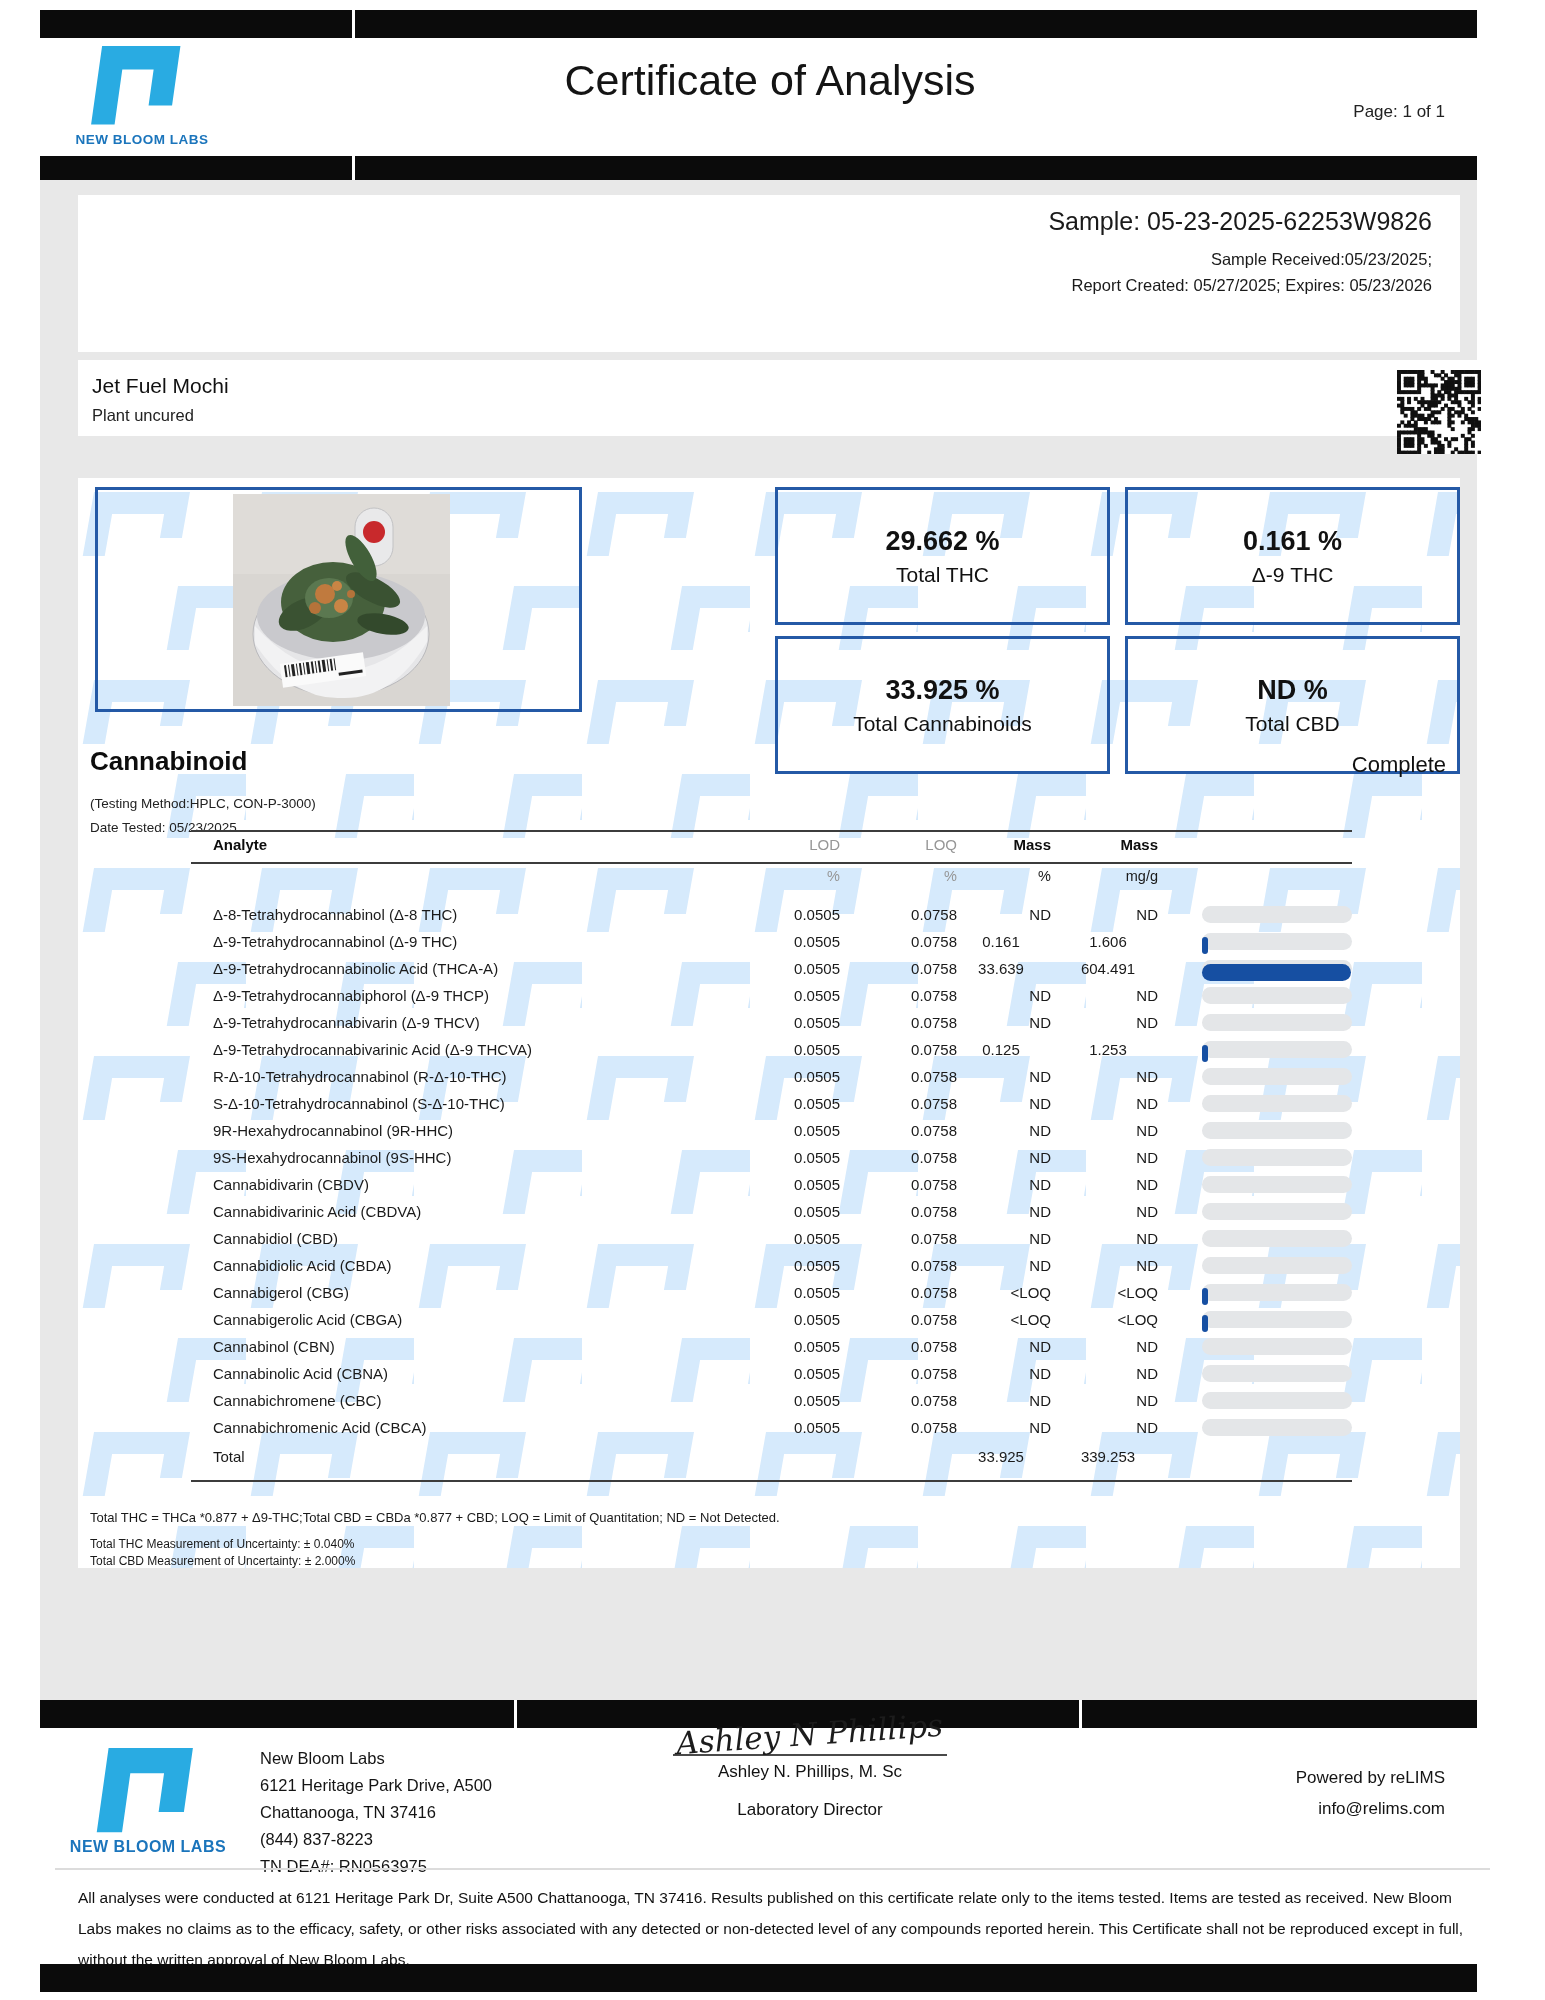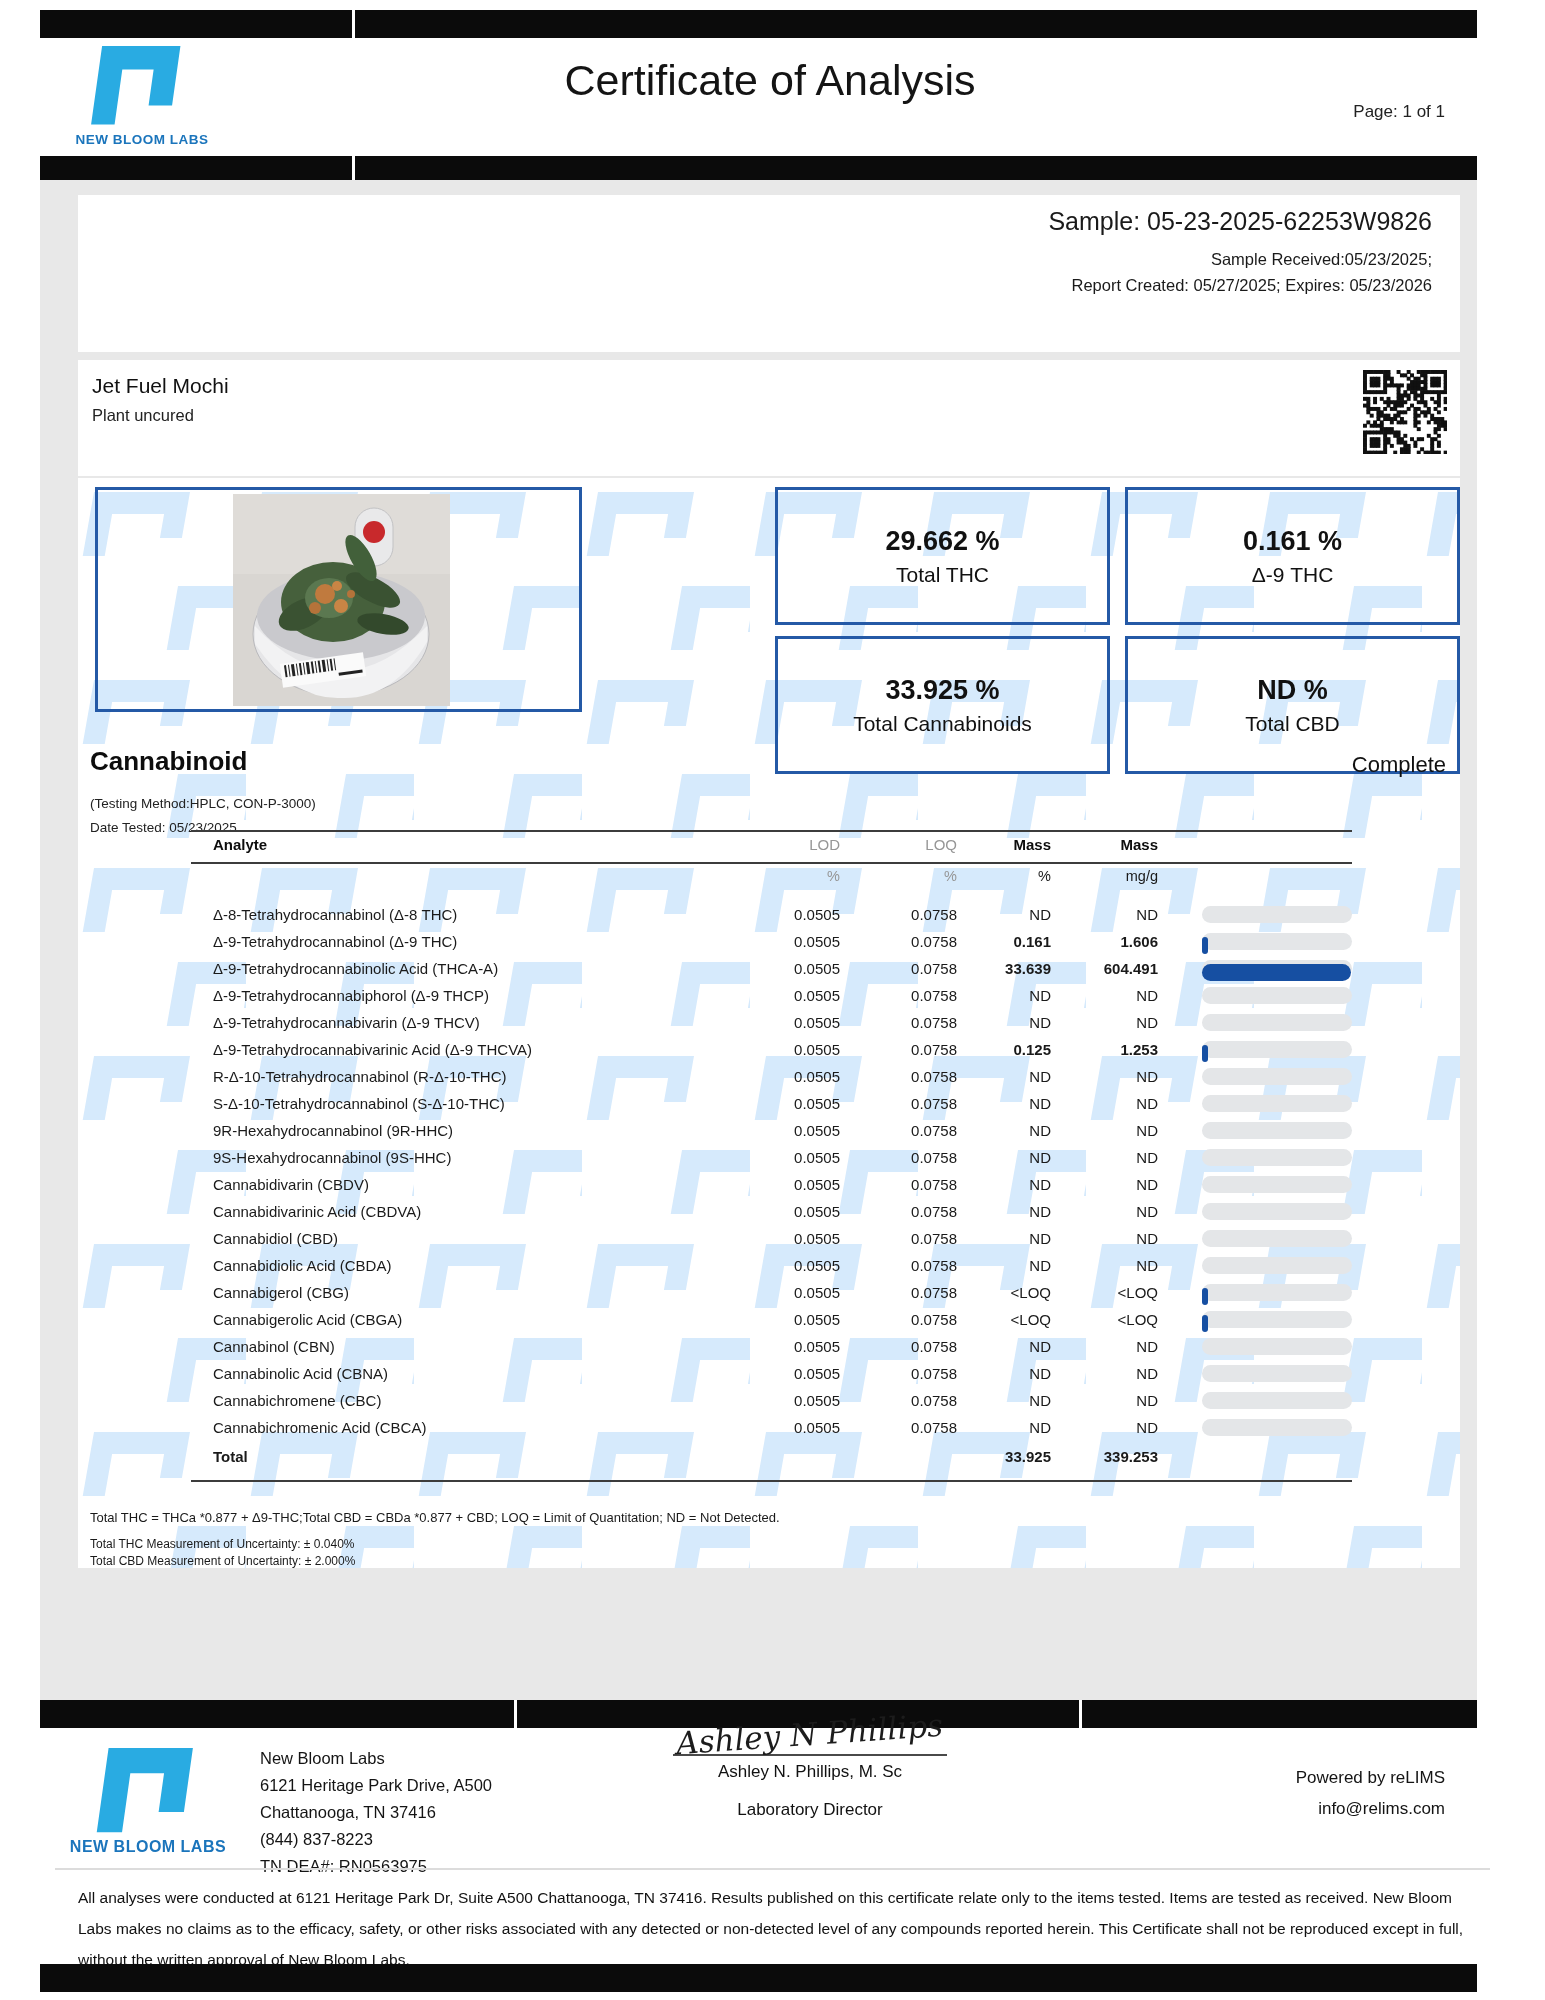--- a/index.html
+++ b/index.html
@@ -12,21 +12,21 @@
   .brand-word{position:absolute;color:#1b75bc;font-weight:bold;letter-spacing:.5px;text-align:center;}
   .doc-title{position:absolute;left:140px;top:56px;width:1260px;text-align:center;
              font-size:43px;font-weight:400;color:#141414;}
   .page-num{position:absolute;left:1200px;top:102px;width:245px;text-align:right;font-size:17px;color:#222;}
   
   .grey-band{position:absolute;left:40px;top:180px;width:1437px;height:1520px;background:#e8e8e8;}
   .card{position:absolute;background:#ffffff;}
   .sample-card{left:38px;top:15px;width:1382px;height:157px;}
   .sample-id{position:absolute;right:28px;top:12px;font-size:25px;color:#1a1a1a;}
   .sample-sub{position:absolute;right:28px;font-size:16.5px;color:#1a1a1a;}
-  .product-card{left:38px;top:180px;width:1382px;height:116px;}
+  .product-card{left:38px;top:180px;width:1382px;height:76px;padding-left:34px;}
   .product-name{position:absolute;left:14px;top:14px;font-size:21px;color:#111;}
   .product-type{position:absolute;left:14px;top:46px;font-size:16.5px;color:#222;}
   .qr{position:absolute;right:13px;top:10px;width:84px;height:84px;background:#fff;}
   
   .wm-band{position:absolute;left:38px;top:298px;width:1382px;height:1090px;background:#ffffff;}
   .wm-band > svg.wm{position:absolute;left:0;top:0;}
   .photo-box{position:absolute;left:17px;top:9px;width:481px;height:219px;border:3px solid #2459a6;}
   .photo{position:absolute;left:135px;top:4px;}
   .metrics{position:absolute;left:697px;top:9px;width:685px;height:287px;display:grid;
            grid-template-columns:335px 335px;column-gap:15px;row-gap:11px;}
@@ -44,21 +44,21 @@
   .cn{position:absolute;left:22px;}
   .cl{position:absolute;left:549px;width:100px;text-align:right;}
   .cq{position:absolute;left:666px;width:100px;text-align:right;}
   .cp{position:absolute;left:760px;width:100px;text-align:right;}
   .cm{position:absolute;left:867px;width:100px;text-align:right;}
   .hgrey{color:#969696;}
   .hdr{font-weight:bold;color:#0d0d0d;}
   .rows{position:absolute;left:113px;top:424px;width:1161px;}
   .trow{position:relative;width:1161px;height:27px;font-size:15px;}
   .trow span{top:4px;}
-  .bold{font-weight:bold;}
+  .bold{font-weight:normal;text-align:center;}
   .bar-track{position:absolute;left:1011px;top:5px;width:150px;height:17px;background:#e4e6e8;border-radius:9px;}
   .bar-fill{position:absolute;left:0;top:0;height:17px;background:#164fa2;border-radius:9px;}
   .total-row{position:absolute;left:113px;top:966px;width:1161px;height:26px;font-size:15px;}
   .footnote{position:absolute;left:12px;top:1032px;font-size:13px;color:#1a1a1a;}
   .uncert{position:absolute;left:12px;top:1058px;font-size:12px;color:#1a1a1a;line-height:17px;}
   
   .f-addr{position:absolute;left:260px;top:1745px;font-size:16.5px;line-height:27px;color:#141414;}
   .f-addr p{margin:0;}
   .f-sig{position:absolute;left:655px;top:1716px;width:310px;text-align:center;}
   .sig-script{font-family:"DejaVu Serif",serif;font-style:italic;font-size:31px;color:#1c1c1c;

